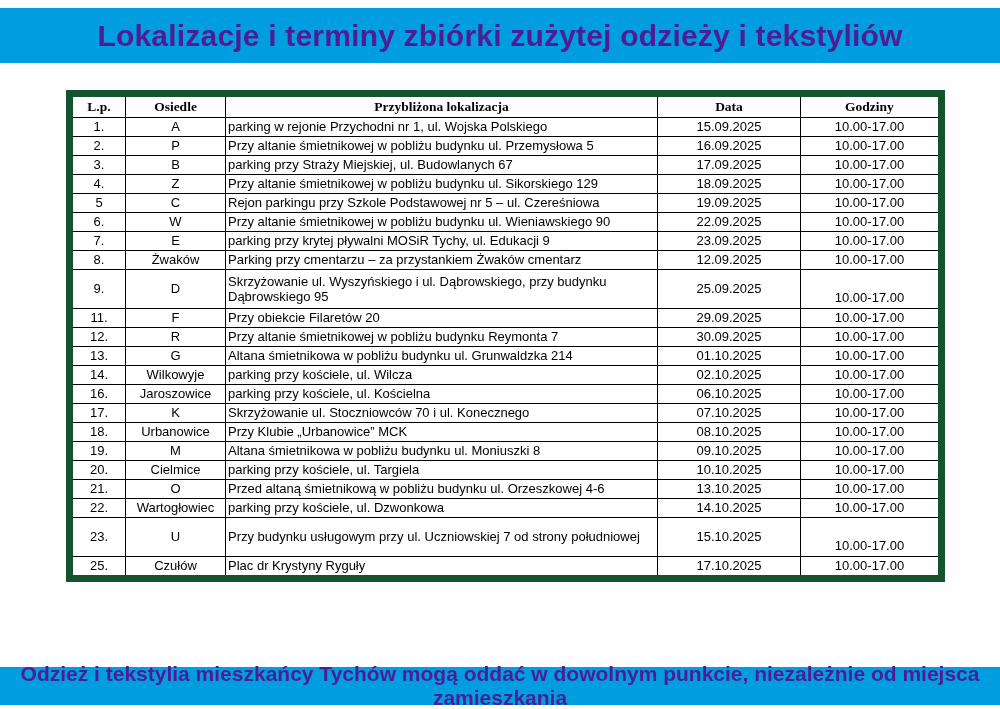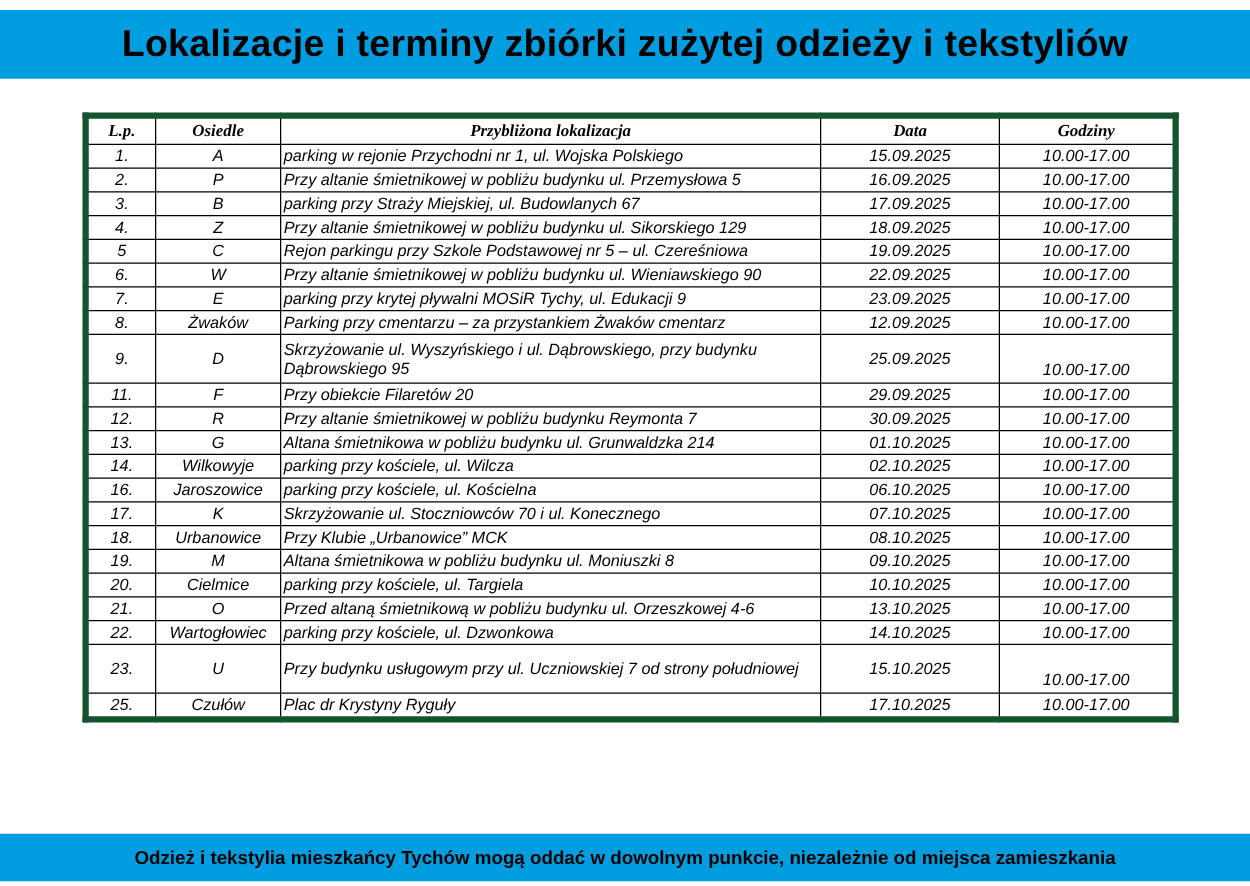--- a/index.html
+++ b/index.html
@@ -14,47 +14,46 @@
   .page {
     position: relative;
     width: 1000px;
     height: 709px;
     background: #ffffff;
   }
   .banner {
     position: absolute;
     left: 0;
     width: 1000px;
-    color: #000000;
+    color: #4c1d95;
     display: flex;
     align-items: center;
     justify-content: center;
     text-align: center;
     font-weight: bold;
   }
   .banner.top {
     top: 8px;
     height: 55px;
     font-size: 30px;
     letter-spacing: 0.2px;
   }
   .banner.bottom {
     top: 667px;
     height: 38px;
-    font-size: 15px;
+    font-size: 21px;
   }
   table.schedule {
     position: absolute;
     left: 66px;
     top: 90px;
     width: 872px;
     border-collapse: collapse;
     table-layout: fixed;
-    border: 5px solid #14532d;
-    font-style: italic;
+    border: 7px solid #14532d;
   }
   table.schedule th, table.schedule td {
     border: 1px solid #000000;
     overflow: hidden;
   }
   table.schedule th {
     font-family: "Liberation Serif", serif;
     font-weight: bold;
     font-size: 13.5px;
     height: 20px;

